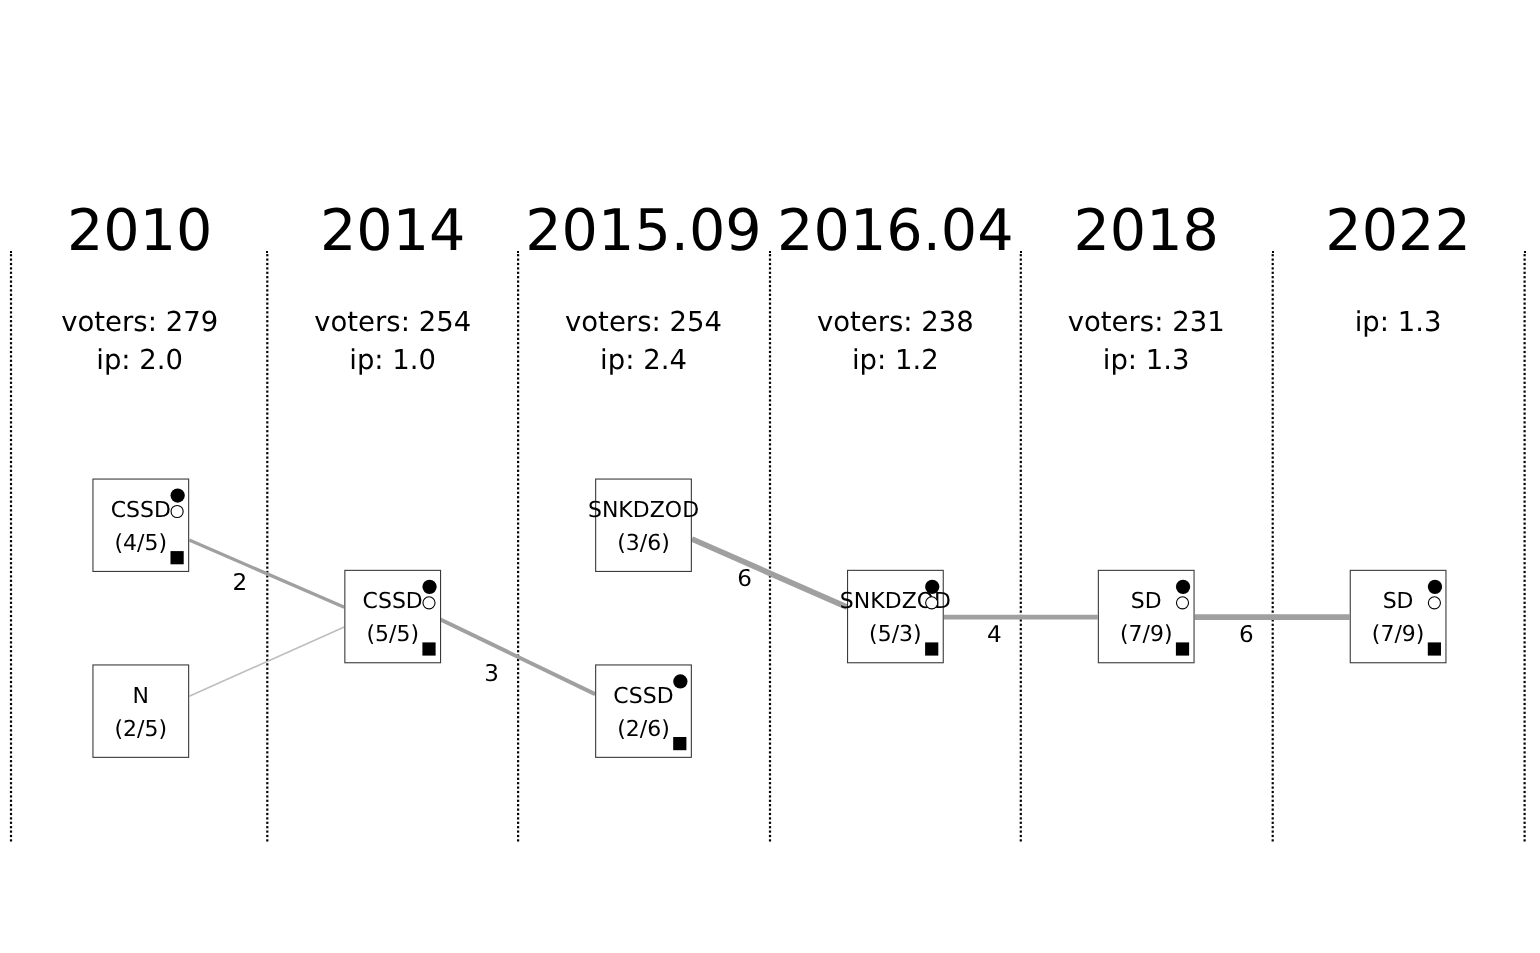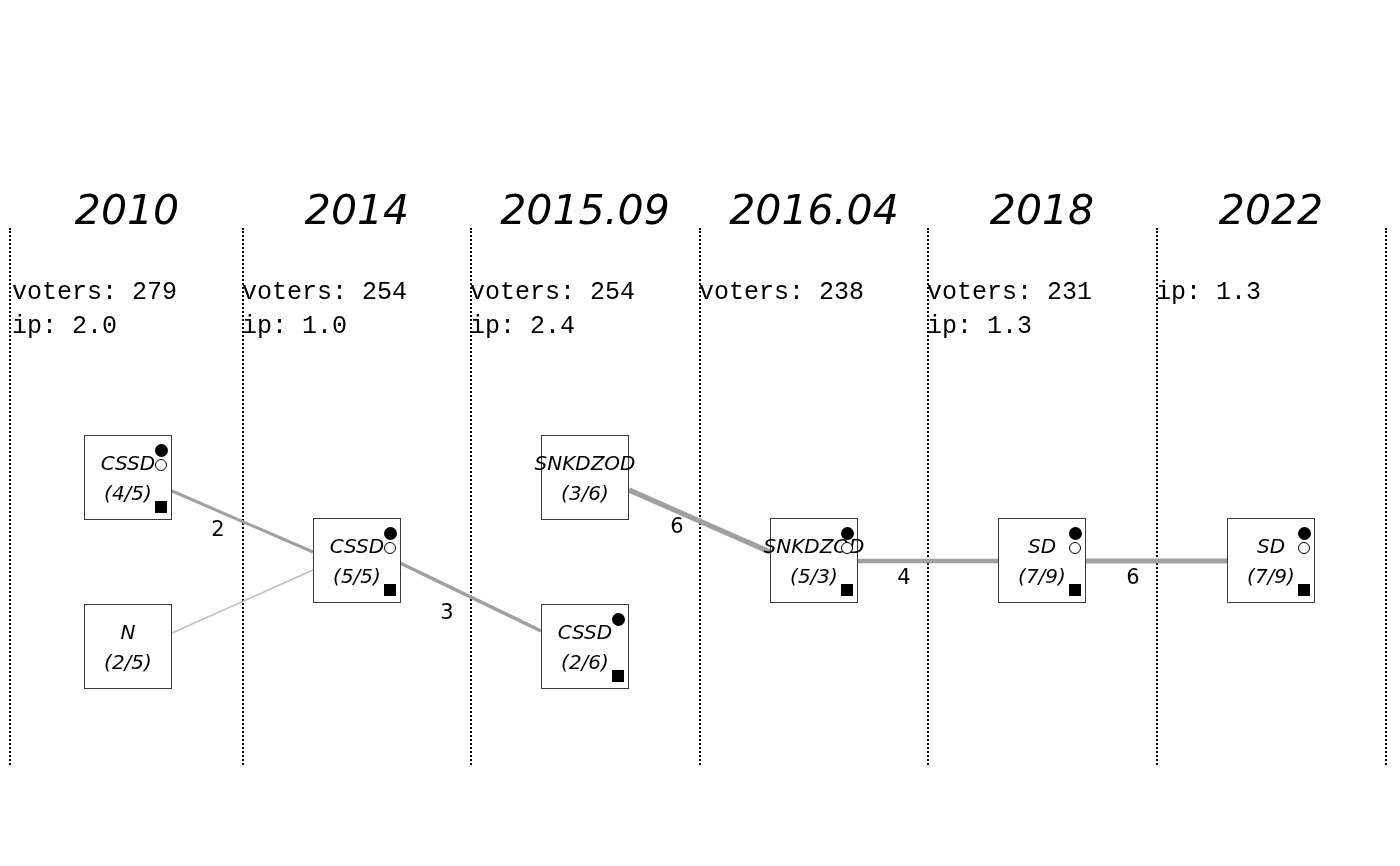--- a/index.html
+++ b/index.html
@@ -4,31 +4,31 @@
 <style>
   * { margin:0; padding:0; box-sizing:border-box; }
   html,body { background:#ffffff; }
   body { font-family:"DejaVu Sans", sans-serif; color:#000; }
   #canvas { position:relative; width:1400px; height:866px; background:#fff; overflow:hidden; }
 
   .separator { position:absolute; top:228px; height:537px; width:0;
                border-left:2.5px dotted #000; }
 
   .year-header { position:absolute; top:186px; width:230px; text-align:center;
-                 font-size:41px; line-height:48px; color:#000;font-style:italic; }
+                 font-size:52px; line-height:48px; color:#000; }
 
-  .col-stats { position:absolute; width:230px; text-align:left;
-               font-size:25px; line-height:34px;font-family:Liberation Mono, monospace; }
+  .col-stats { position:absolute; width:230px; text-align:center;
+               font-size:25px; line-height:34px; }
   .col-stats .stat-line { white-space:nowrap; }
 
   #edge-layer { position:absolute; left:0; top:0; width:1400px; height:866px; }
 
   .node { position:absolute; width:88px; height:85px; border:1.4px solid #3a3a3a;
           background:#fff; display:flex; flex-direction:column; align-items:center;
-          justify-content:center; font-size:20px; line-height:30px; text-align:center;font-style:italic; }
+          justify-content:center; font-size:20px; line-height:30px; text-align:center; }
   .node .node-line { white-space:nowrap; }
 
   .marker { position:absolute; }
   .m-dot    { width:13px; height:13px; border-radius:50%; background:#000; right:3px;  top:8px; }
   .m-circle { width:12px; height:12px; border-radius:50%; border:1.7px solid #000; background:#fff; right:4px; top:23px; }
   .m-square { width:12px; height:12px; background:#000; right:4px; bottom:6px; }
 
   .edge-label { position:absolute; font-size:21px; transform:translateX(-50%); white-space:nowrap; }
 </style>
 </head>
@@ -58,20 +58,21 @@
   <div class="col-stats" style="left:242px; top:276px">
     <div class="stat-line">voters: 254</div>
     <div class="stat-line">ip: 1.0</div>
   </div>
   <div class="col-stats" style="left:470px; top:276px">
     <div class="stat-line">voters: 254</div>
     <div class="stat-line">ip: 2.4</div>
   </div>
   <div class="col-stats" style="left:699px; top:276px">
     <div class="stat-line">voters: 238</div>
+    <div class="stat-line">ip: 1.2</div>
   </div>
   <div class="col-stats" style="left:927px; top:276px">
     <div class="stat-line">voters: 231</div>
     <div class="stat-line">ip: 1.3</div>
   </div>
   <div class="col-stats" style="left:1156px; top:276px">
     <div class="stat-line">ip: 1.3</div>
   </div>
 
   <svg id="edge-layer" viewBox="0 0 1400 866">

